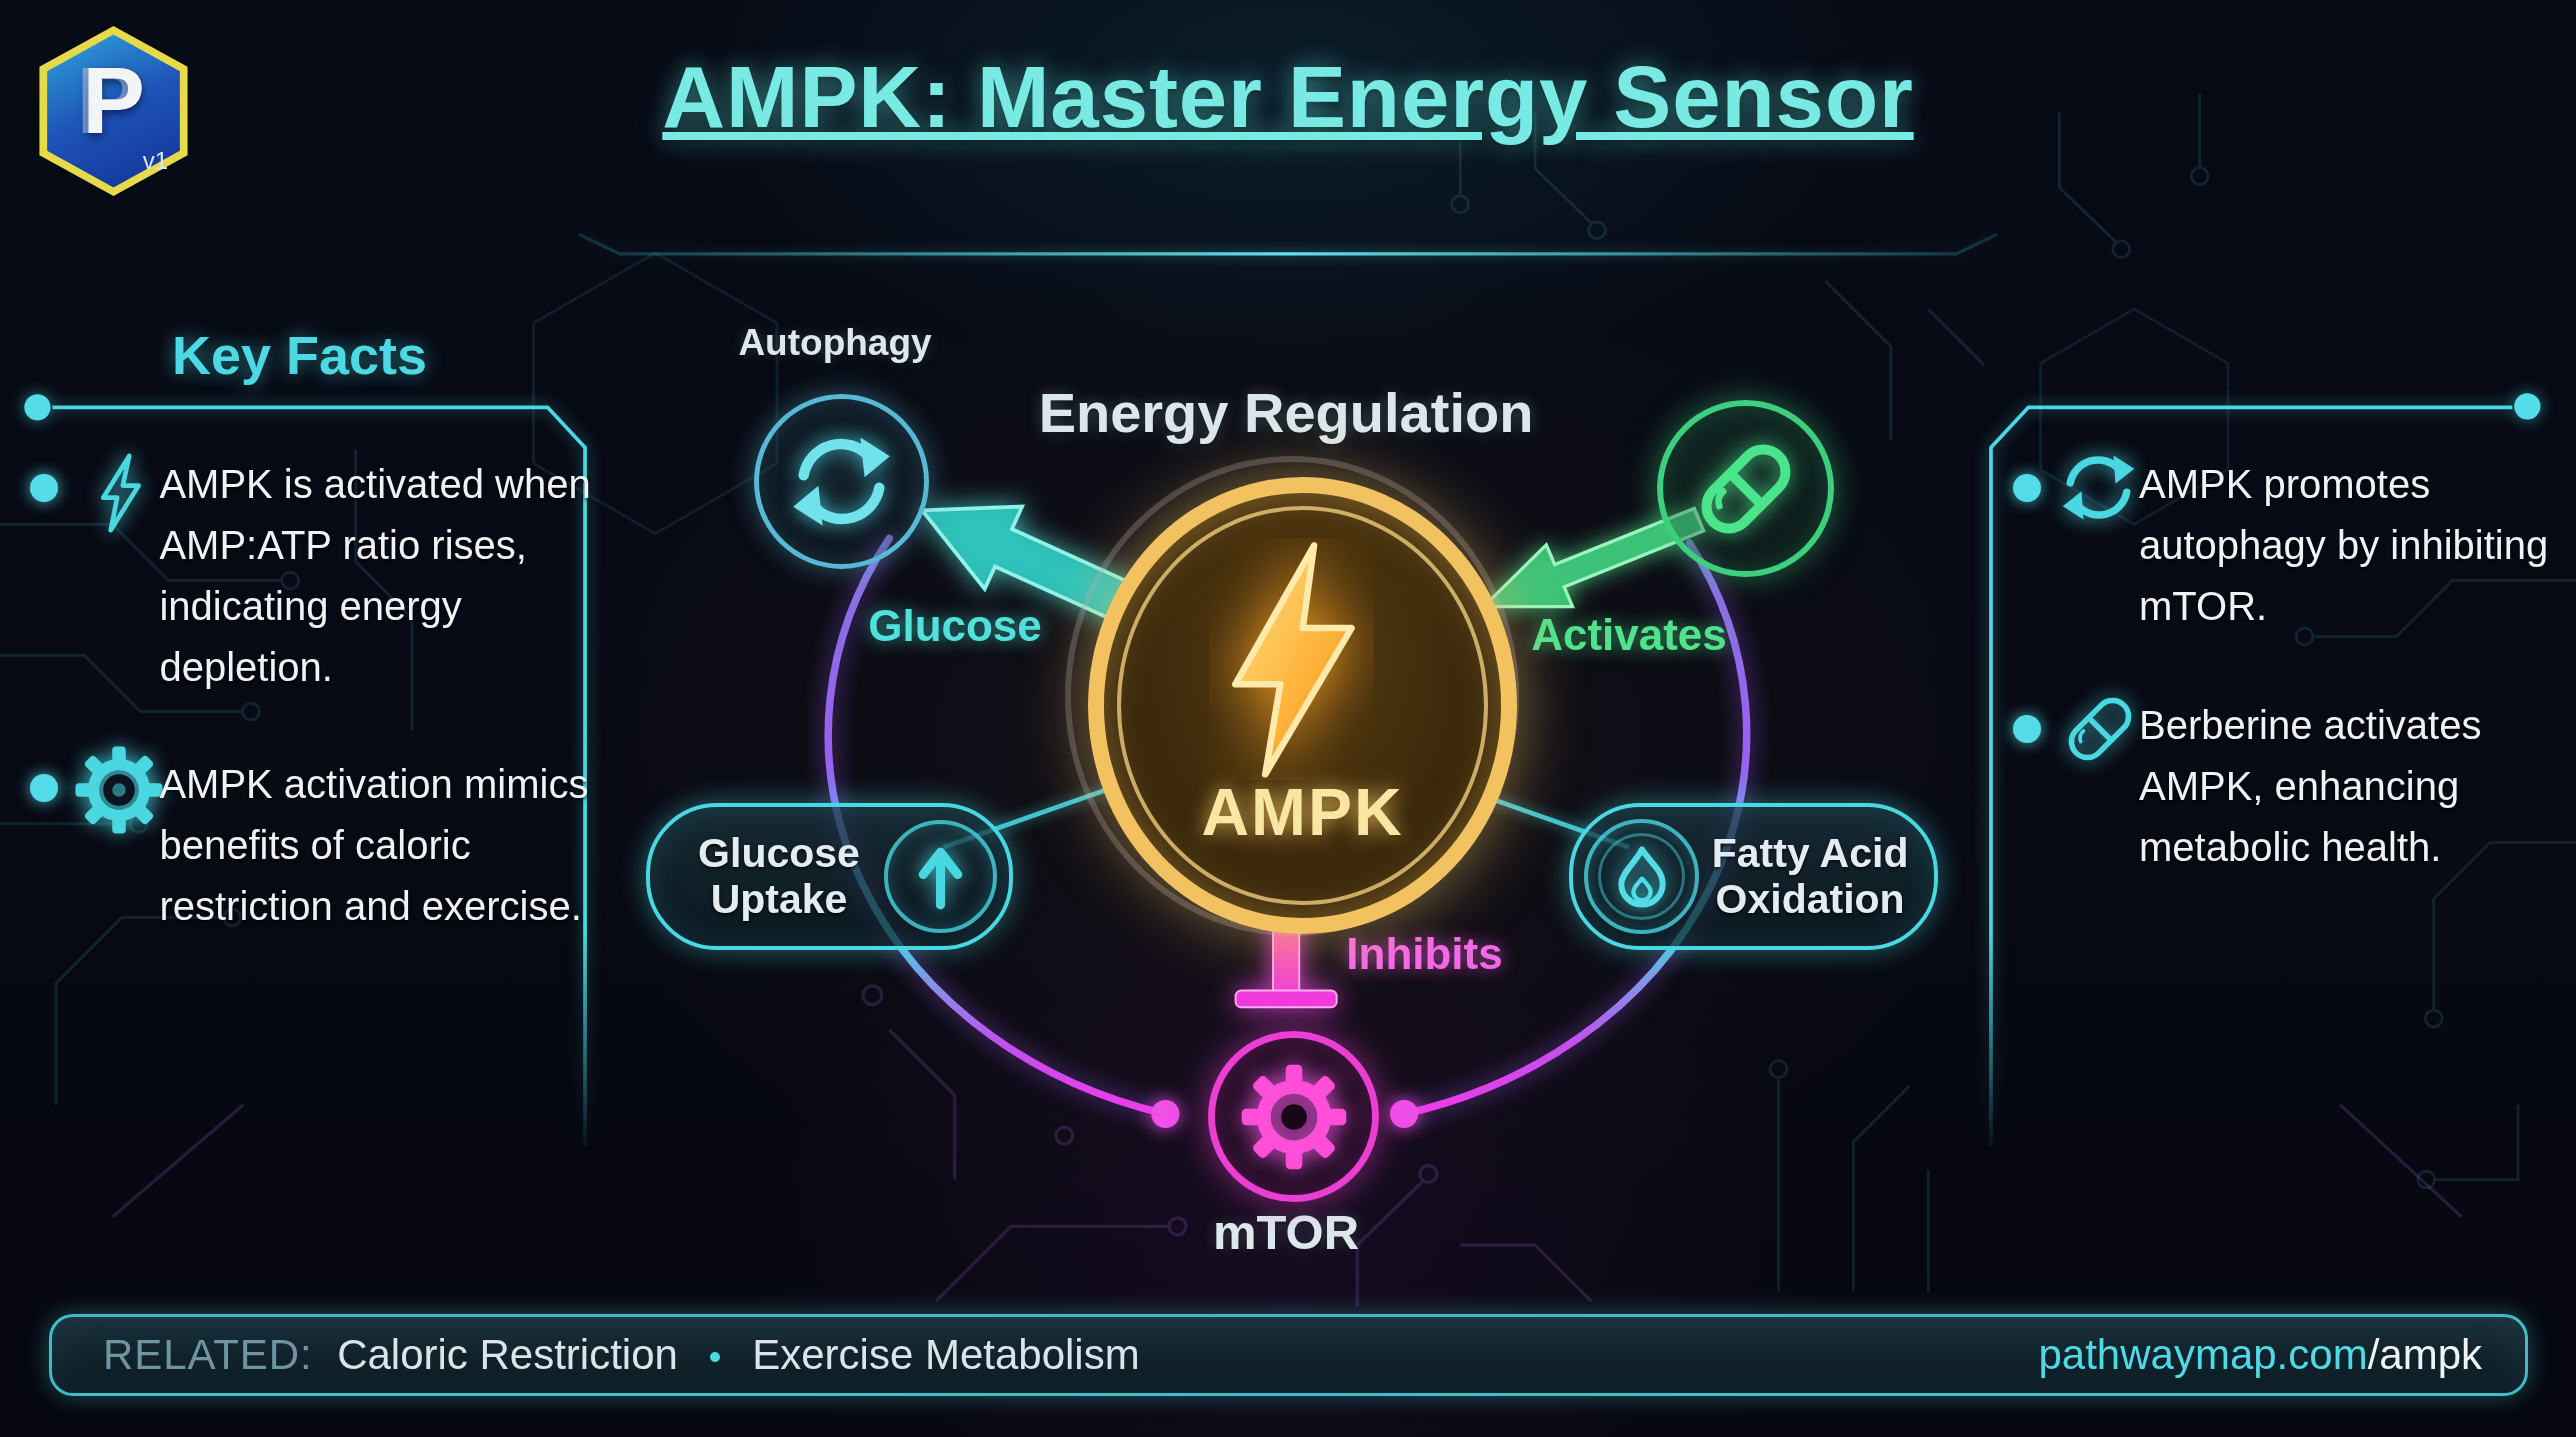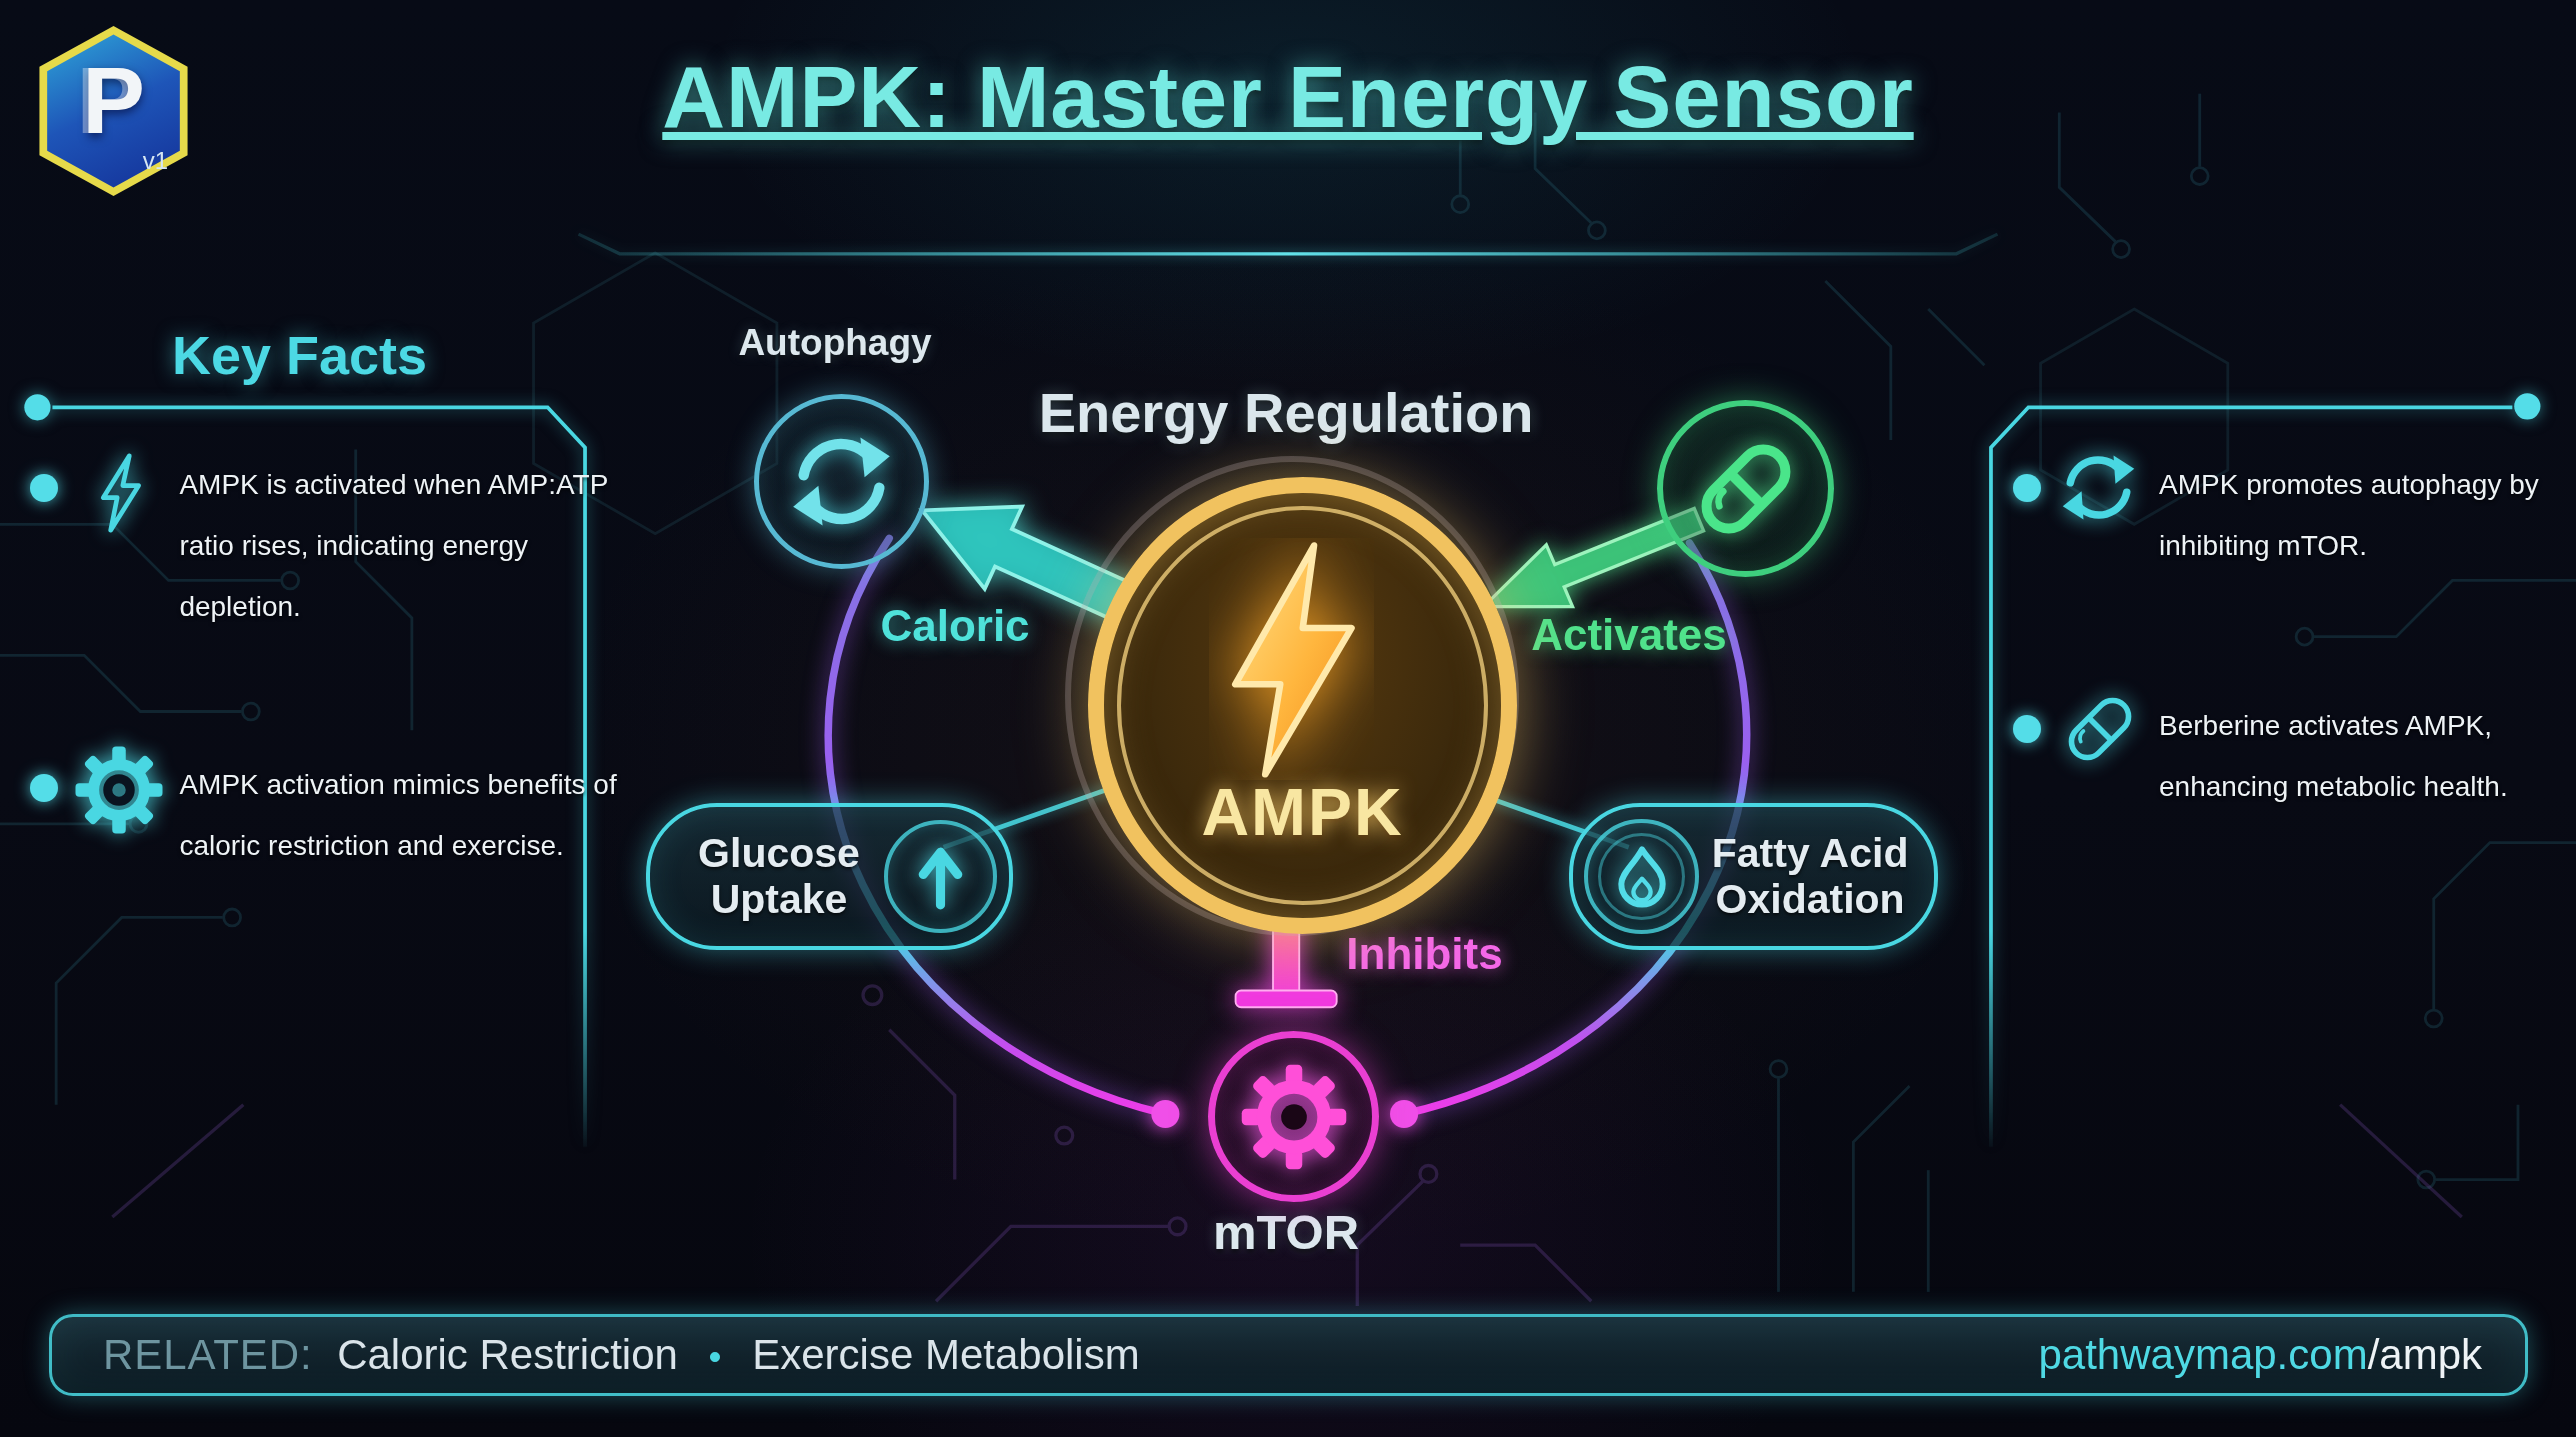--- a/index.html
+++ b/index.html
@@ -28,22 +28,22 @@
   .logo-version{position:absolute;right:26px;bottom:20.6px;font-size:24px;color:#d5e6f2;}
   
   .title{left:0;top:47px;width:100%;text-align:center;font-size:87px;font-weight:800;
     letter-spacing:0.9px;color:#78eae3;
     text-shadow:0 0 24px rgba(95,230,220,.55),0 3.7px 5.6px rgba(0,0,0,.6);text-decoration:underline;}
   .subtitle{left:0;top:170px;width:100%;text-align:center;font-size:42px;color:#e9eff3;
     text-shadow:0 0 13px rgba(180,230,235,.25),0 2.8px 4.7px rgba(0,0,0,.6);}
   
   .panel-title{font-size:54px;font-weight:800;color:#4cd9e4;text-align:center;
     text-shadow:0 0 19px rgba(76,217,228,.55);}
-  .fact-row .txt, .conn-row .txt{font-size:28px;line-height:61px;color:#eef3f6;
-    text-shadow:0 1.9px 3.7px rgba(0,0,0,.7);margin-left:20px;}
+  .fact-row .txt, .conn-row .txt{font-size:40px;line-height:61px;color:#eef3f6;
+    text-shadow:0 1.9px 3.7px rgba(0,0,0,.7);}
   .bullet-dot{width:28px;height:28px;border-radius:50%;background:#54dde8;
     box-shadow:0 0 15px rgba(84,221,232,.8);}
   
   .center-label{left:1005px;top:380px;width:562px;text-align:center;font-size:56px;
     font-weight:800;color:#dbe7ed;text-shadow:0 0 15px rgba(170,220,230,.3),0 2.8px 4.7px rgba(0,0,0,.7);}
   .node-label{font-size:37px;font-weight:800;color:#dde8ee;text-align:center;
     text-shadow:0 0 13px rgba(170,220,230,.25),0 2.8px 4.7px rgba(0,0,0,.7);}
   .edge-label{font-size:44px;font-weight:700;text-align:center;}
   .lbl-promotes{color:#4fe2da;text-shadow:0 0 17px rgba(79,226,218,.7);}
   .lbl-activates{color:#50e28c;text-shadow:0 0 17px rgba(80,226,140,.7);}
@@ -267,21 +267,21 @@
         <line x1="0" y1="-17" x2="0" y2="17" stroke-width="6"></line>
         <path d="M -24 -5 A 10 10 0 0 1 -14 -11" stroke-width="4" stroke-linecap="round"></path>
       </g>
     </svg>
     <div class="txt" style="position:absolute;left:131px;top:0;width:412px;">Berberine activates AMPK, enhancing metabolic health.</div>
   </div>
 
   <div class="abs center-label">Energy Regulation</div>
   <div class="abs node-label" style="left:648px;top:322px;width:374px;">Autophagy</div>
   <div class="abs node-label" style="left:1099px;top:1204px;width:374px;font-size:49px;">mTOR</div>
-  <div class="abs edge-label lbl-promotes" style="left:824px;top:601px;width:262px;">Caloric</div>
+  <div class="abs edge-label lbl-promotes" style="left:824px;top:601px;width:262px;">Glucose</div>
   <div class="abs edge-label lbl-activates" style="left:1498px;top:610px;width:262px;">Activates</div>
   <div class="abs edge-label lbl-inhibits" style="left:1312px;top:929px;width:225px;">Inhibits</div>
 
   <div class="abs node-circle n-autophagy">
     <svg width="105" height="105" viewBox="-50 -50 100 100" class="glow-c">
       <path d="M -36 -6 A 36 36 0 0 1 26 -24" fill="none" stroke="#72e2ea" stroke-width="10" stroke-linecap="round"></path>
       <polygon points="18,-42 46,-24 22,-4" fill="#72e2ea"></polygon>
       <path d="M 36 6 A 36 36 0 0 1 -26 24" fill="none" stroke="#72e2ea" stroke-width="10" stroke-linecap="round"></path>
       <polygon points="-18,42 -46,24 -22,4" fill="#72e2ea"></polygon>
     </svg>

